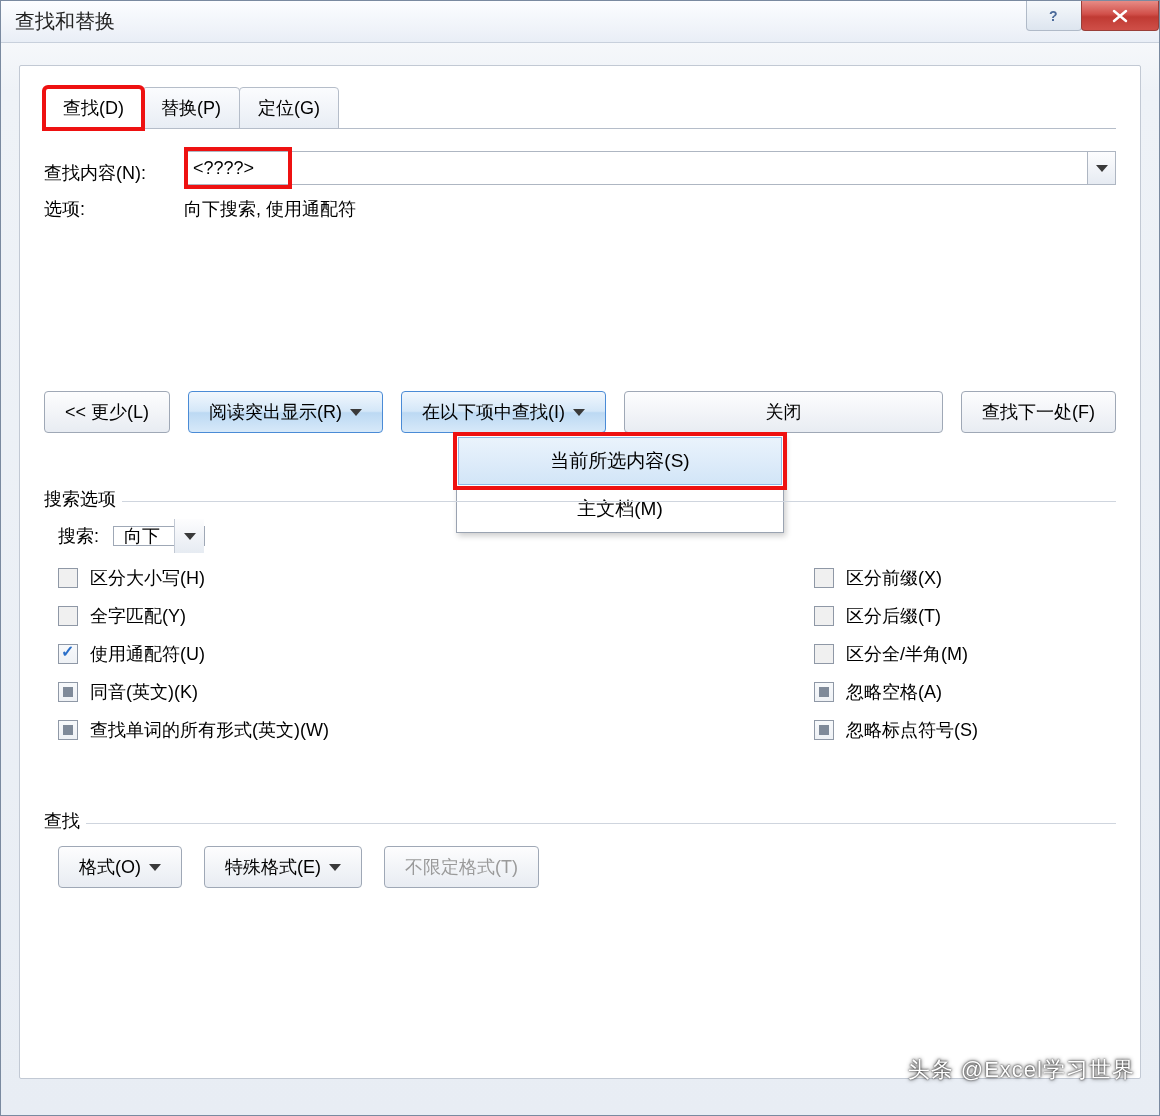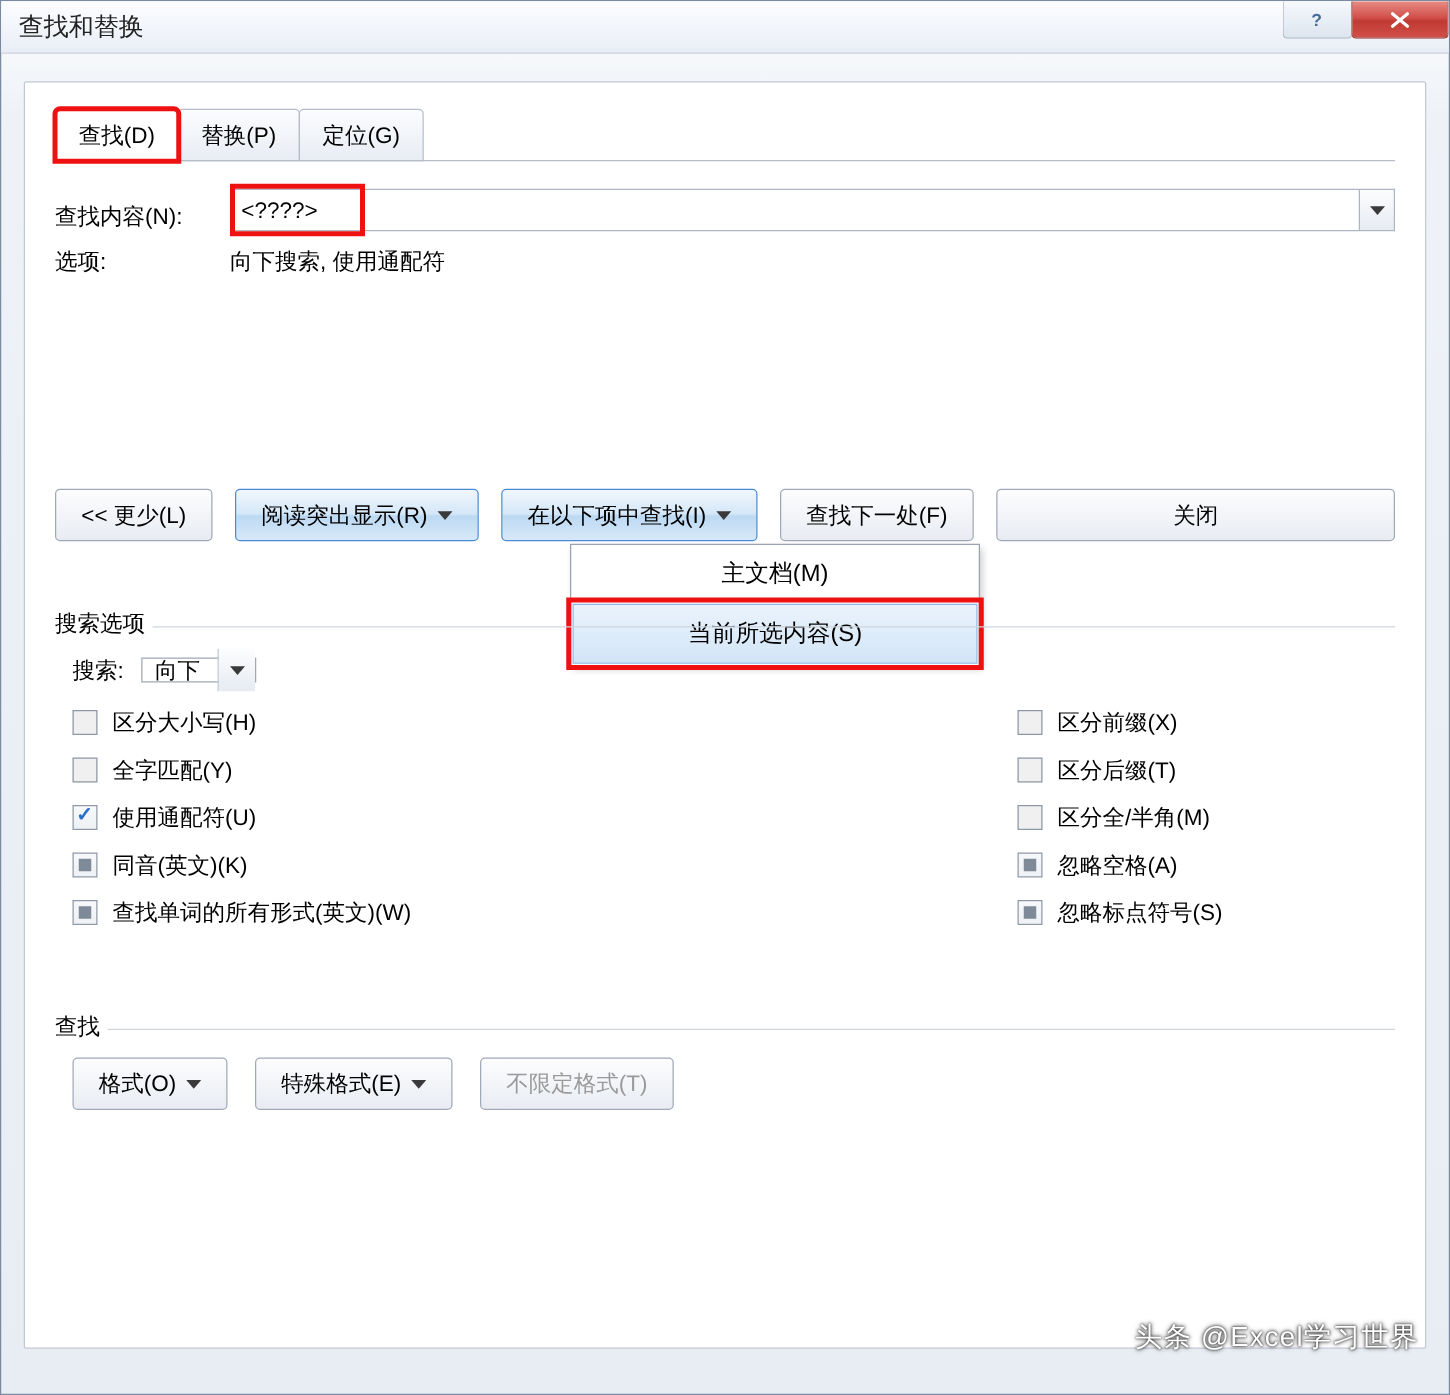--- a/index.html
+++ b/index.html
@@ -244,30 +244,30 @@
             <span>&lt;&lt; 更少(L)</span>
           </div>
         <div class="btn blue">
             <span>阅读突出显示(R)</span>
             <span class="arrow caret-down"></span>
           </div>
         <div class="btn blue">
             <span>在以下项中查找(I)</span>
             <span class="arrow caret-down"></span>
           </div>
+        <div class="btn" style="flex:1;min-width:160px">
+            <span>关闭</span>
+          </div>
         <div class="btn">
             <span>查找下一处(F)</span>
           </div>
-        <div class="btn" style="flex:1;min-width:160px">
-            <span>关闭</span>
-          </div>
 
         <div class="dropdown-menu">
+          <div class="menu-item sel highlight"><span>当前所选内容(S)</span></div>
           <div class="menu-item"><span>主文档(M)</span></div>
-          <div class="menu-item sel highlight"><span>当前所选内容(S)</span></div>
         </div>
       </div>
 
       <div class="fieldset">
         <div class="fieldset-legend">搜索选项</div>
         <div class="fieldset-line"></div>
 
         <div class="search-row">
           <div class="label2">搜索:</div>
           <div class="select-box">

